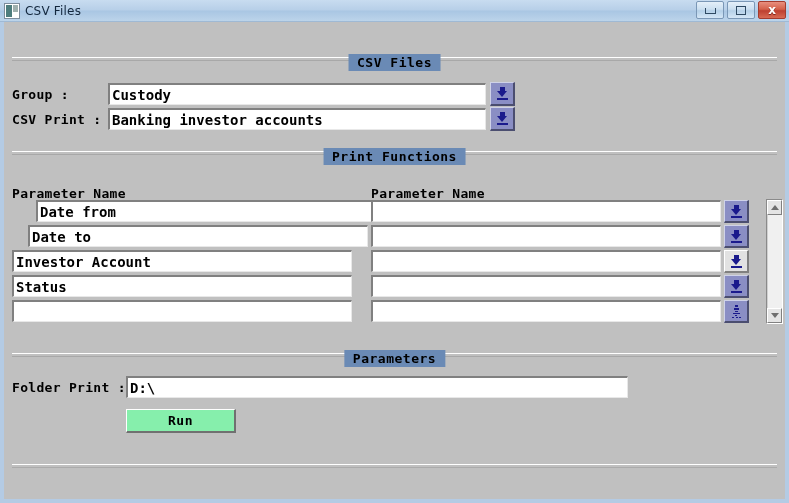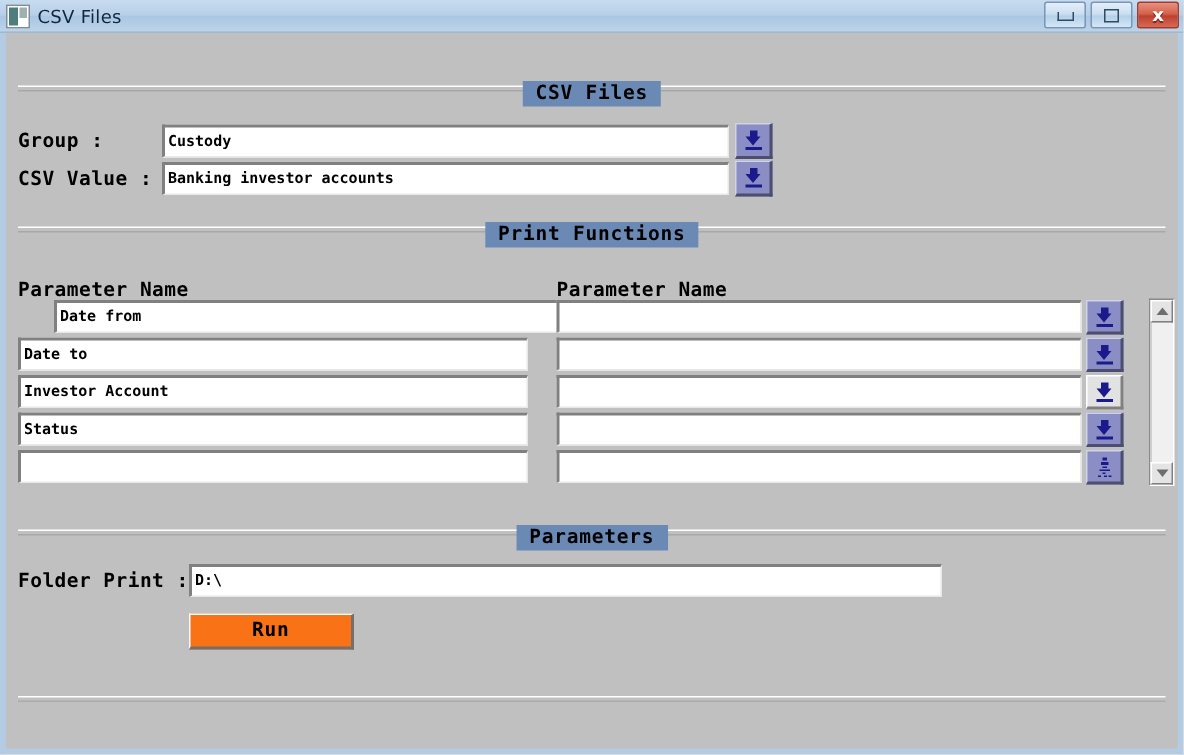--- a/index.html
+++ b/index.html
@@ -174,21 +174,21 @@
   
   .tinput {
     position: absolute;
     box-sizing: border-box;
     background: #ffffff;
     border-top: 2px solid #808080;
     border-left: 2px solid #808080;
     border-right: 1px solid #e8e8e8;
     border-bottom: 1px solid #e8e8e8;
     font-family: "DejaVu Sans Mono", "Liberation Mono", monospace;
-    font-size: 10px;
+    font-size: 14px;
     font-weight: bold;
     color: #000000;
     padding: 0 1px 0 2px;
     outline: none;
     line-height: normal;
   }
 
   
   .dropbtn {
     position: absolute;
@@ -299,21 +299,21 @@
     background: #f0f0f0;
     border-left: 1px solid #d0d0d0;
     box-sizing: border-box;
     cursor: pointer;
   }
 
   
   .pbtn {
     position: absolute;
     box-sizing: border-box;
-    background: #f97316;
+    background: #86efac;
     border-top: 1px solid #ffffff;
     border-left: 1px solid #ffffff;
     border-right: 2px solid #707070;
     border-bottom: 2px solid #707070;
     font-family: "DejaVu Sans Mono", "Liberation Mono", monospace;
     font-size: 13px;
     font-weight: bold;
     color: #000000;
     display: flex;
     align-items: center;
@@ -362,21 +362,21 @@
     </div>
 
     <div class="lbl" style="left:8px; top:65px;">Group :</div>
     <input class="tinput" style="left: 104px; top: 61px; width: 378px; height: 22px;" value="Custody">
     <div class="dropbtn" style="left:486px; top:60px; width:25px; height:24px;">
       <span class="arrow-dn">
           <span class="arrow-underline"></span>
         </span>
     </div>
 
-    <div class="lbl" style="left:8px; top:90px;">CSV Value :</div>
+    <div class="lbl" style="left:8px; top:90px;">CSV Print :</div>
     <input class="tinput" style="left: 104px; top: 86px; width: 378px; height: 22px;" value="Banking investor accounts">
     <div class="dropbtn" style="left:486px; top:85px; width:25px; height:24px;">
       <span class="arrow-dn">
           <span class="arrow-underline"></span>
         </span>
     </div>
 
     <div class="section" style="top:126px;">
       <div class="rule"></div>
       <div class="caption">Print Functions</div>
@@ -386,21 +386,21 @@
     <div class="lbl" style="left:367px; top:164px;">Parameter Name</div>
 
     <input class="tinput" style="left: 8px; top: 178px; width: 340px; height: 22px; margin-left: 24px;" value="Date from">
     <input class="tinput" style="left: 367px; top: 178px; width: 350px; height: 22px;" value="">
     <div class="dropbtn" style="left:720px; top:178px; width:25px; height:23px;">
       <span class="arrow-dn">
           <span class="arrow-underline"></span>
         </span>
     </div>
 
-    <input class="tinput" style="left: 8px; top: 203px; width: 340px; height: 22px;" value="Date to">
+    <input class="tinput" style="left: 24px; top: 203px; width: 340px; height: 22px;" value="Date to">
     <input class="tinput" style="left: 367px; top: 203px; width: 350px; height: 22px;" value="">
     <div class="dropbtn" style="left:720px; top:203px; width:25px; height:23px;">
       <span class="arrow-dn">
           <span class="arrow-underline"></span>
         </span>
     </div>
 
     <input class="tinput" style="left: 8px; top: 228px; width: 340px; height: 22px;" value="Investor Account">
     <input class="tinput" style="left: 367px; top: 228px; width: 350px; height: 22px;" value="">
     <div class="dropbtn light" style="left:720px; top:228px; width:25px; height:23px;">

